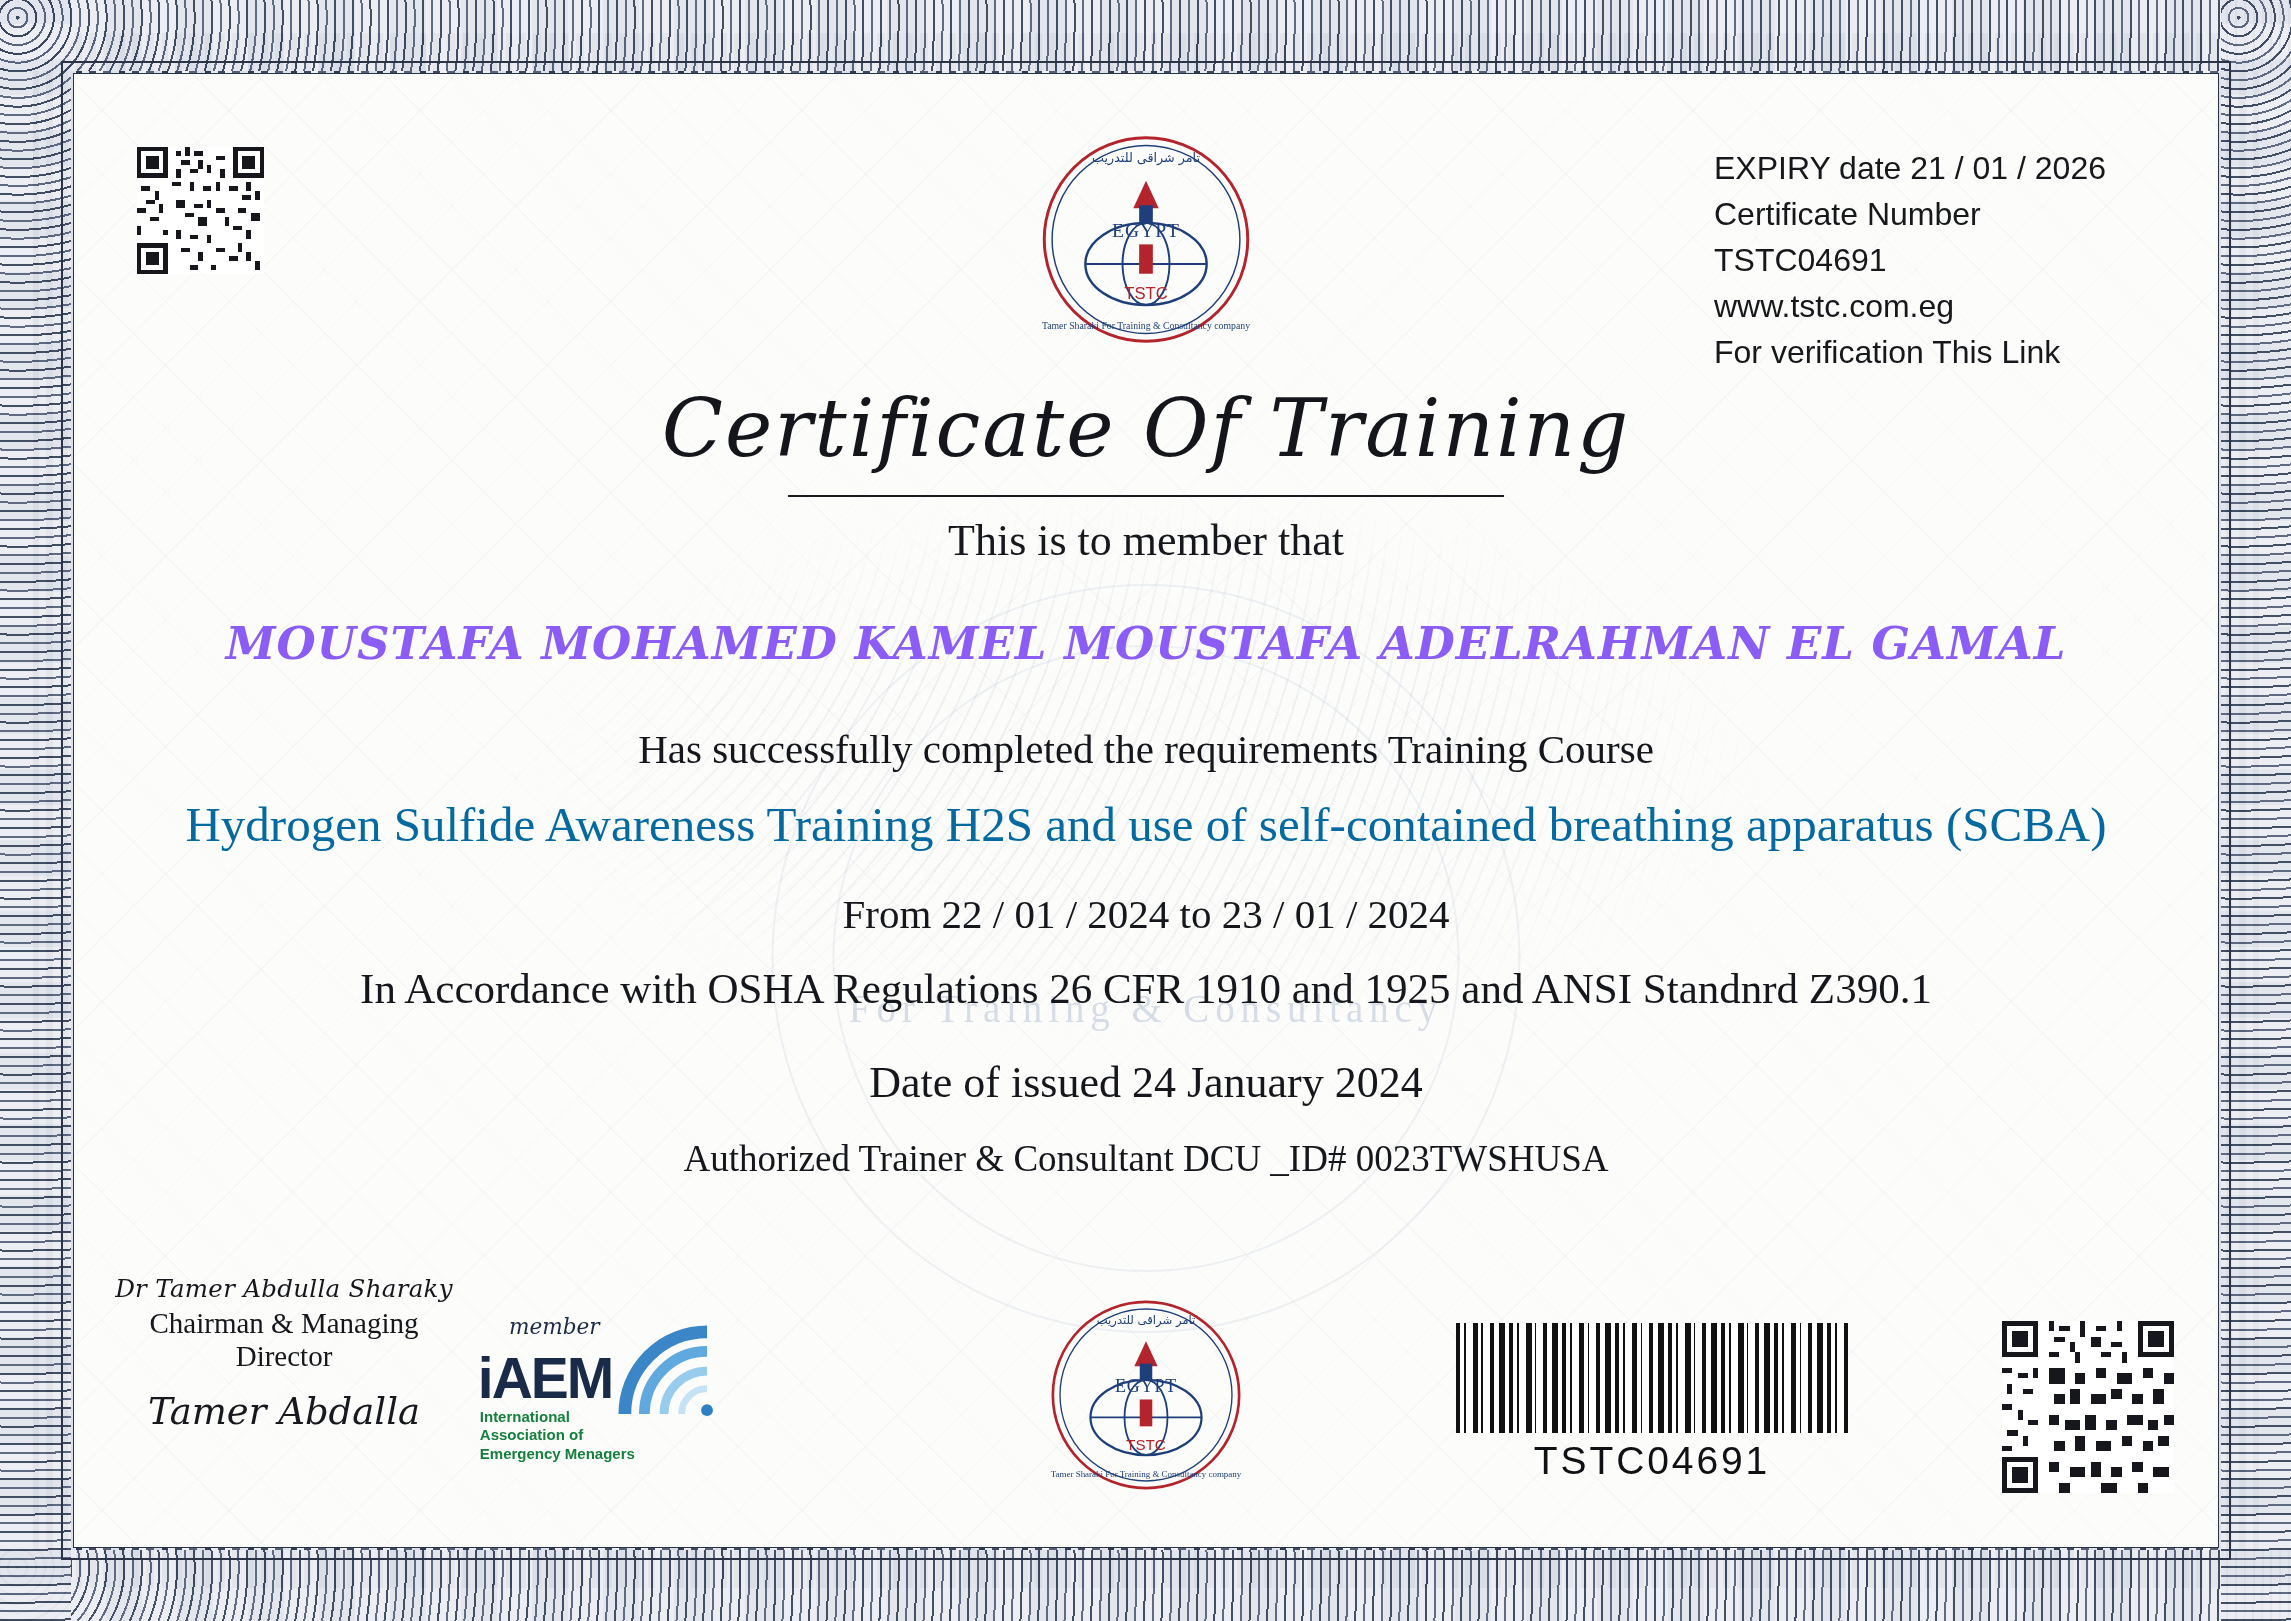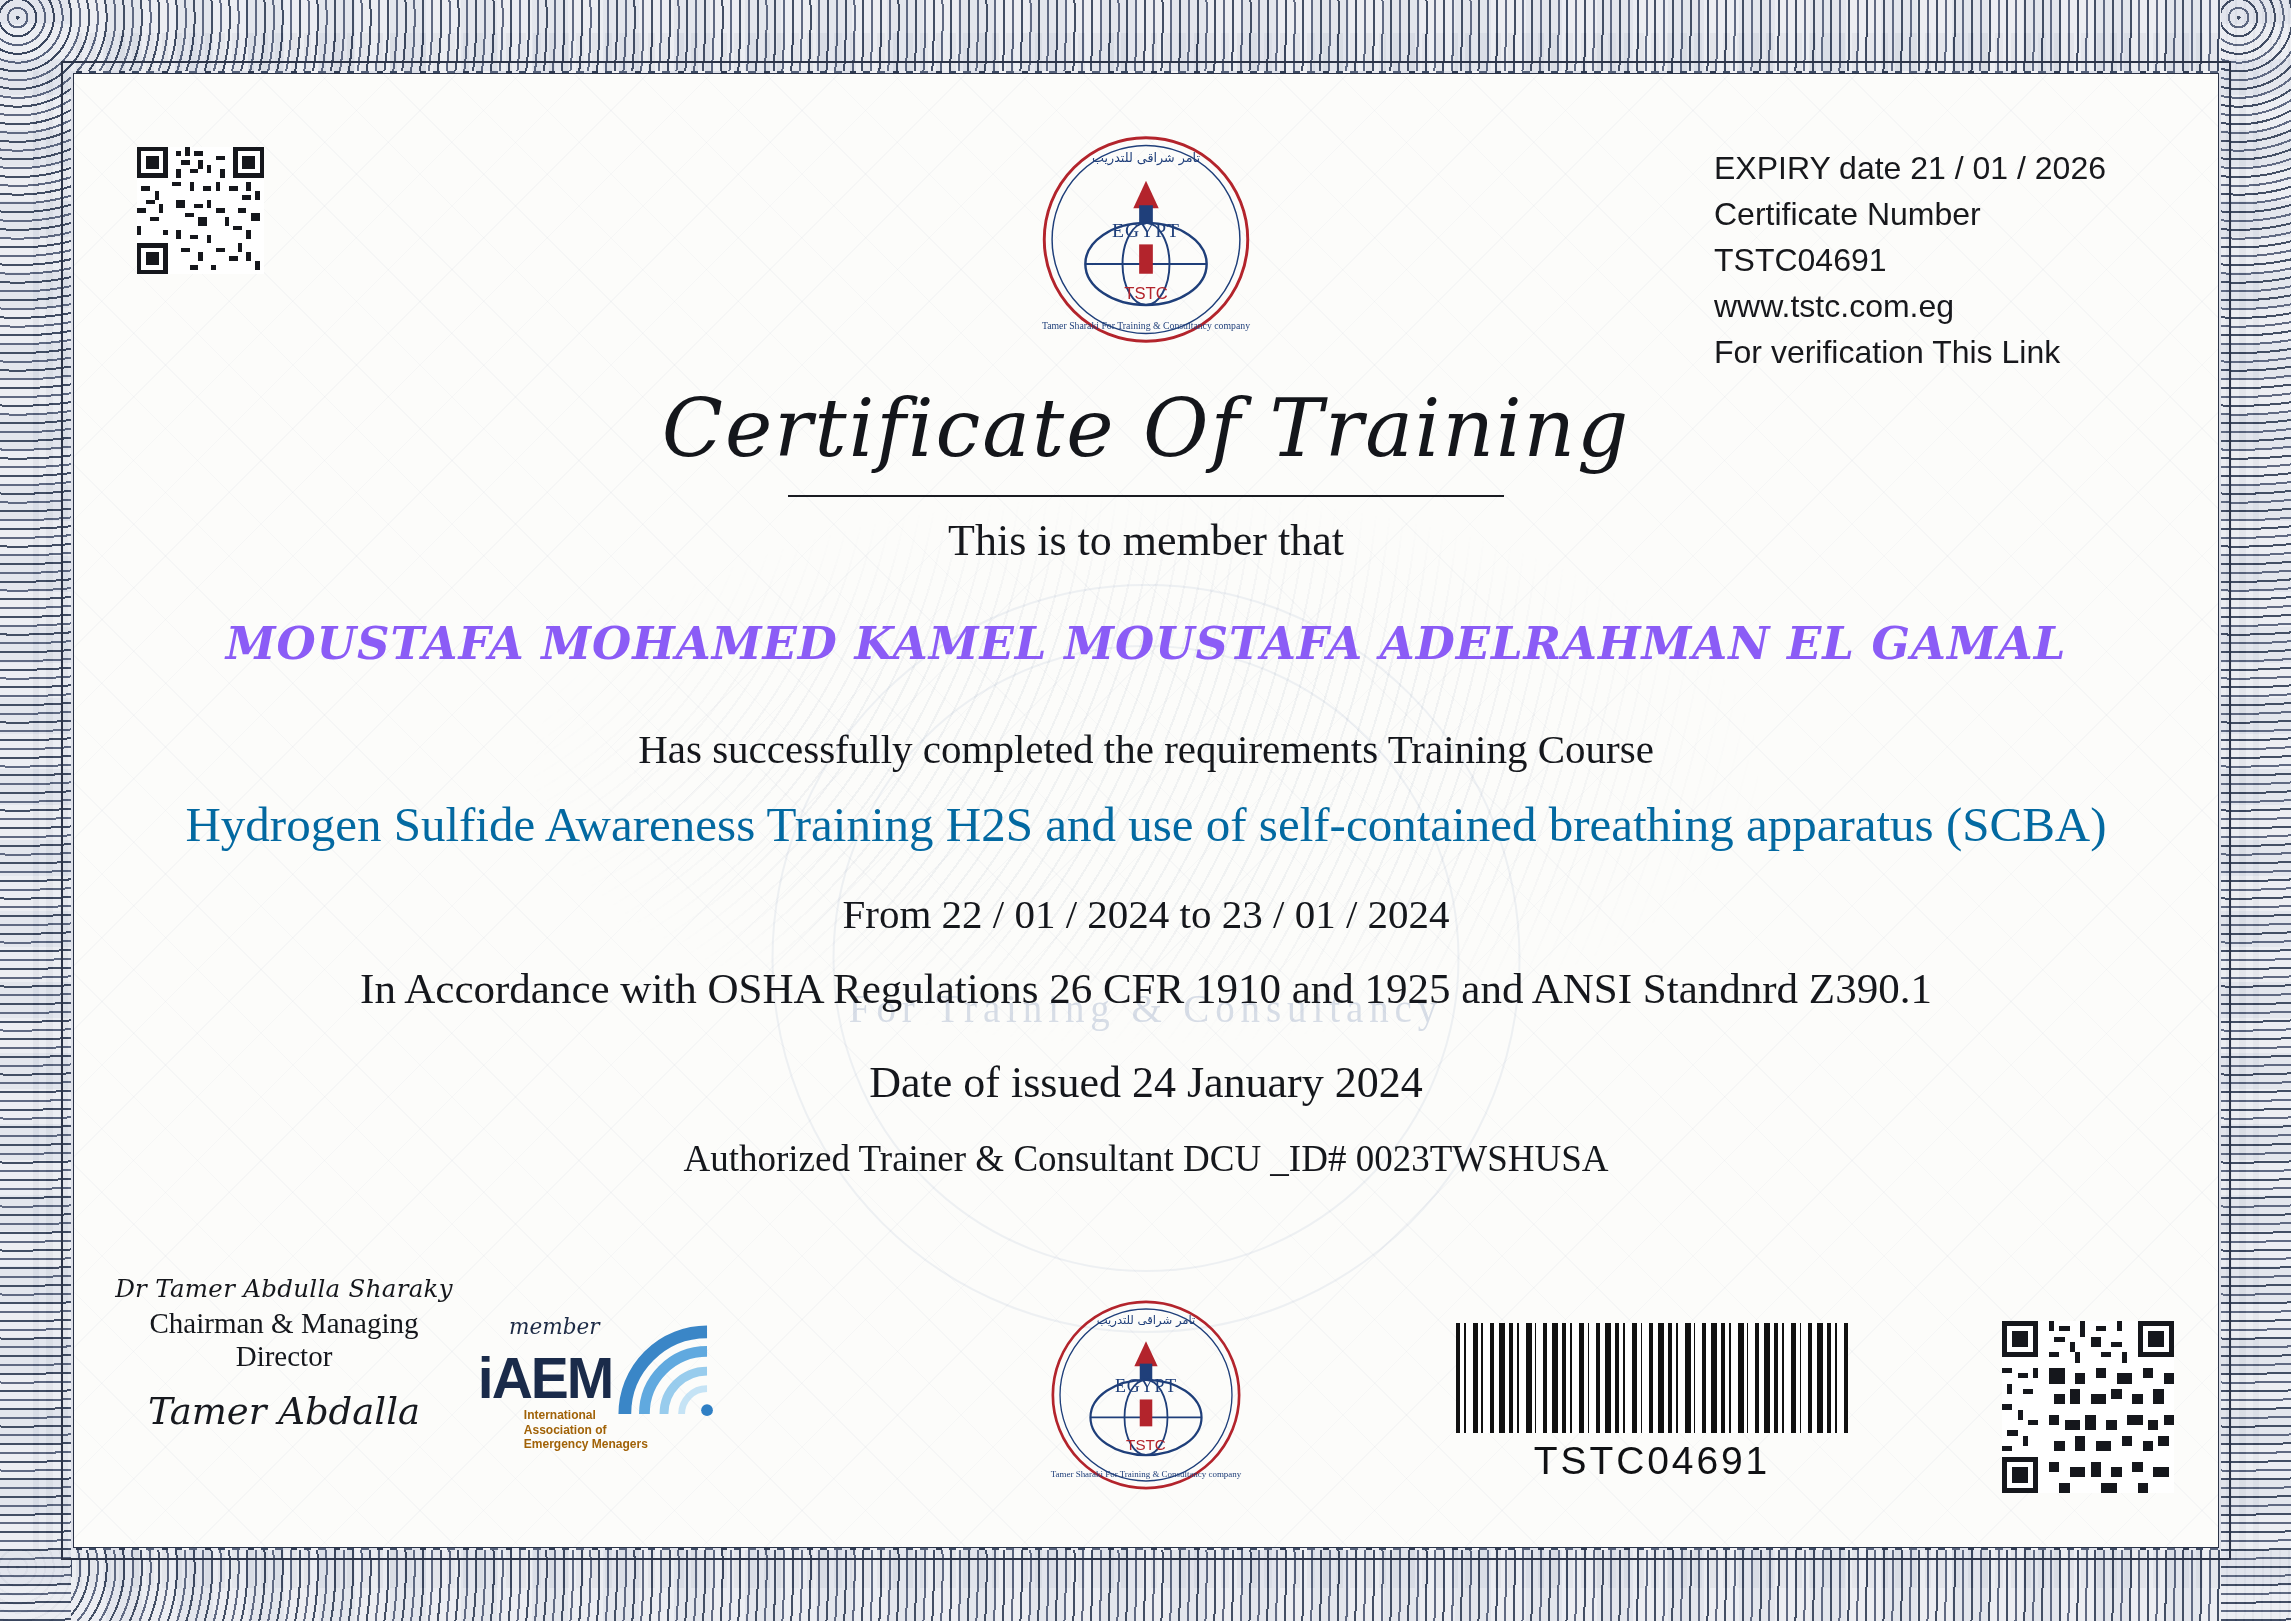--- a/index.html
+++ b/index.html
@@ -274,24 +274,23 @@
     font-weight: bold;
     font-size: 57px;
     letter-spacing: -2px;
     color: #1a2b4a;
   }
   .iaem-sub {
     position: absolute;
     left: 9.8px; top: 90px;
     font-family: "Liberation Sans", sans-serif;
     font-weight: bold;
-    font-size: 12px;
+    font-size: 15px;
     line-height: 1.22;
-    color: #a16207;
-    margin-left: 44px;
+    color: #15803d;
   }
 
   .logo-bottom {
     position: absolute;
     left: 50%; top: 1292px;
     transform: translateX(-50%);
     width: 225px; height: 206px;
   }
 
   .barcode-wrap {

